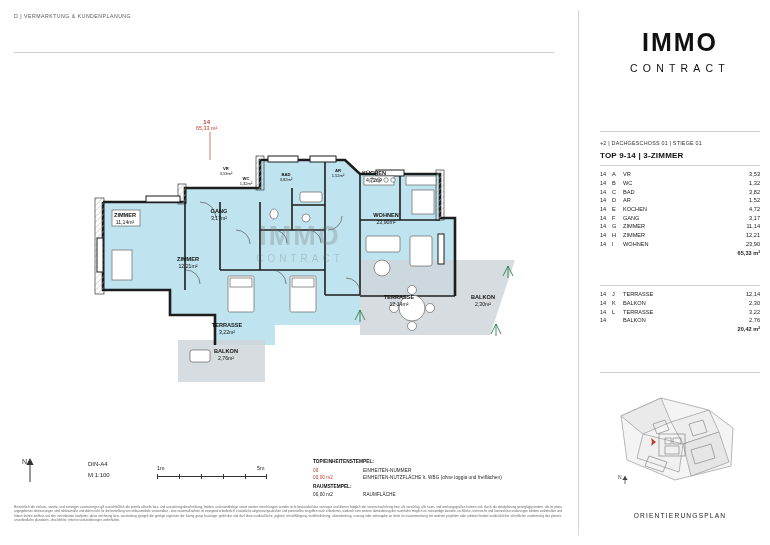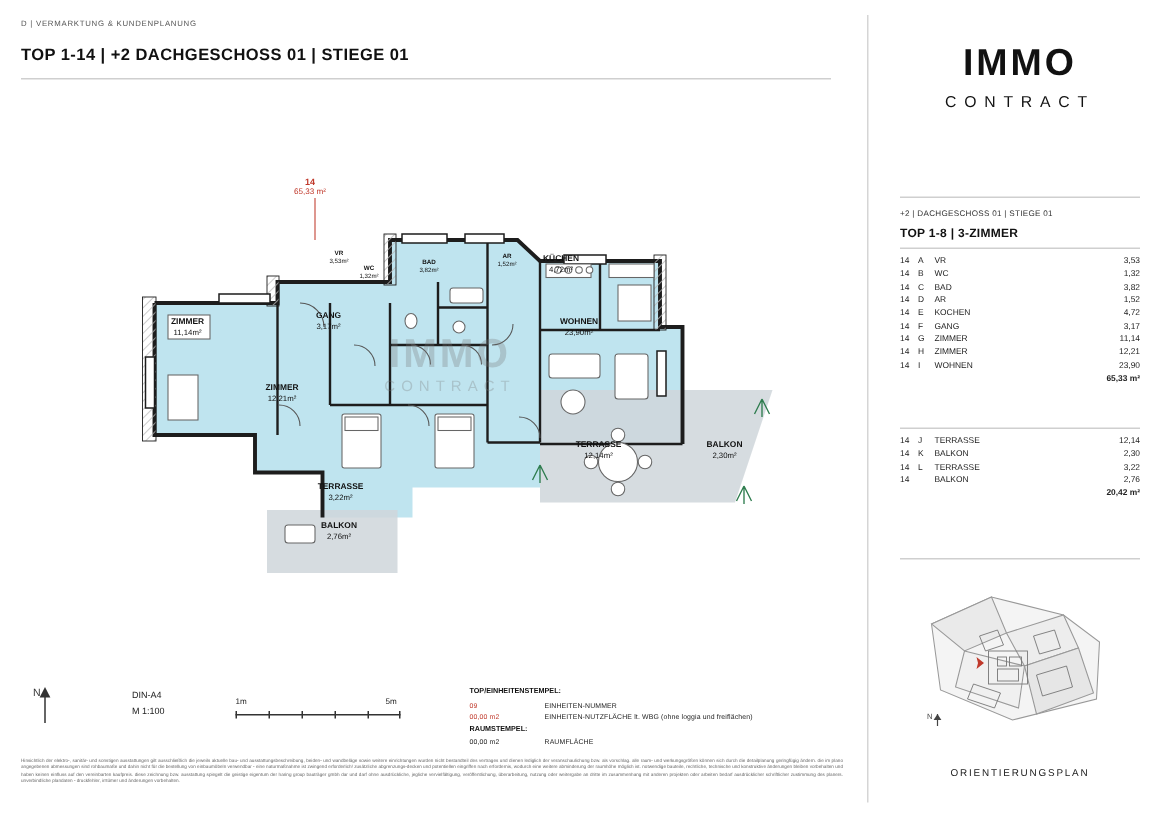--- a/index.html
+++ b/index.html
@@ -110,33 +110,32 @@
     font-size:6px; font-weight:bold; color:#c0392b;
   }
   .topnum .a { display:block; font-weight:normal; font-size:5.4px; }
 </style>
 </head>
 <body>
 
 <div class="page">
 
   <div class="hdr-sub">D | VERMARKTUNG &amp; KUNDENPLANUNG</div>
-  <div class="hdr-title">TOP 1-14 | +2 DACHGESCHOSS 01 | STIEGE 01</div>
   <div class="hdr-rule"></div>
 
   <div class="vdiv"></div>
 
   <div class="logo-wrap">
     <div class="logo-main">IMMO</div>
     <div class="logo-sub">CONTRACT</div>
   </div>
 
   <div class="rp-rule" style="top:131px"></div>
   <div class="rp rp-line1">+2 | DACHGESCHOSS 01 | STIEGE 01</div>
-  <div class="rp rp-line2">TOP 1-8 | 3-ZIMMER</div>
+  <div class="rp rp-line2">TOP 9-14 | 3-ZIMMER</div>
   <div class="rp-rule" style="top:165px"></div>
 
   <table class="tbl" style="top:170px">
     <tbody>
         <tr>
           <td class="c-num">14</td>
           <td class="c-let">A</td>
           <td class="c-nam">VR</td>
           <td class="c-val">3,53</td>
         </tr>

